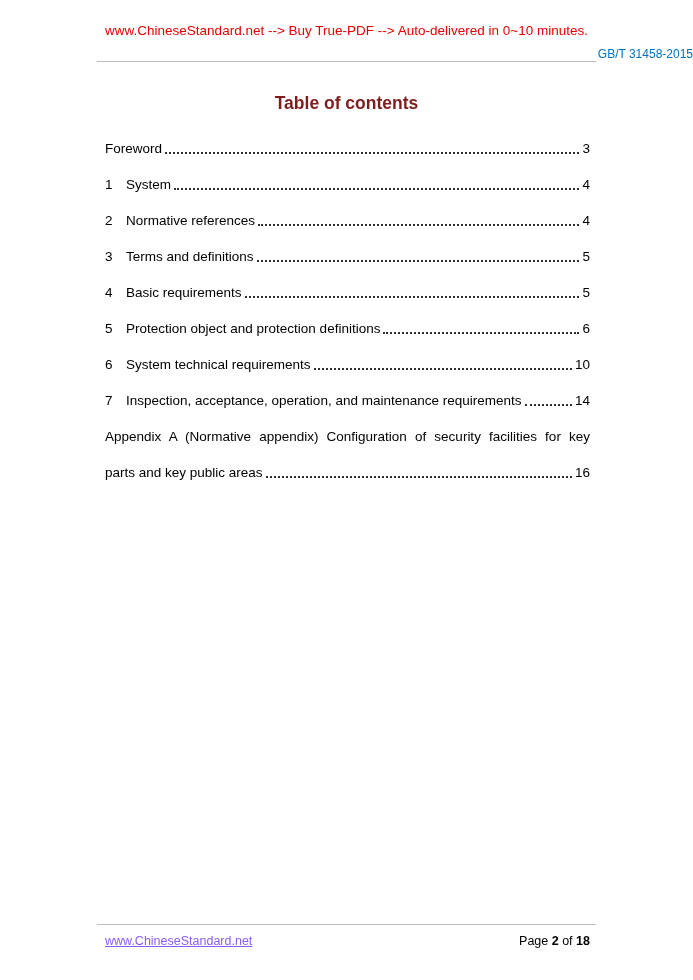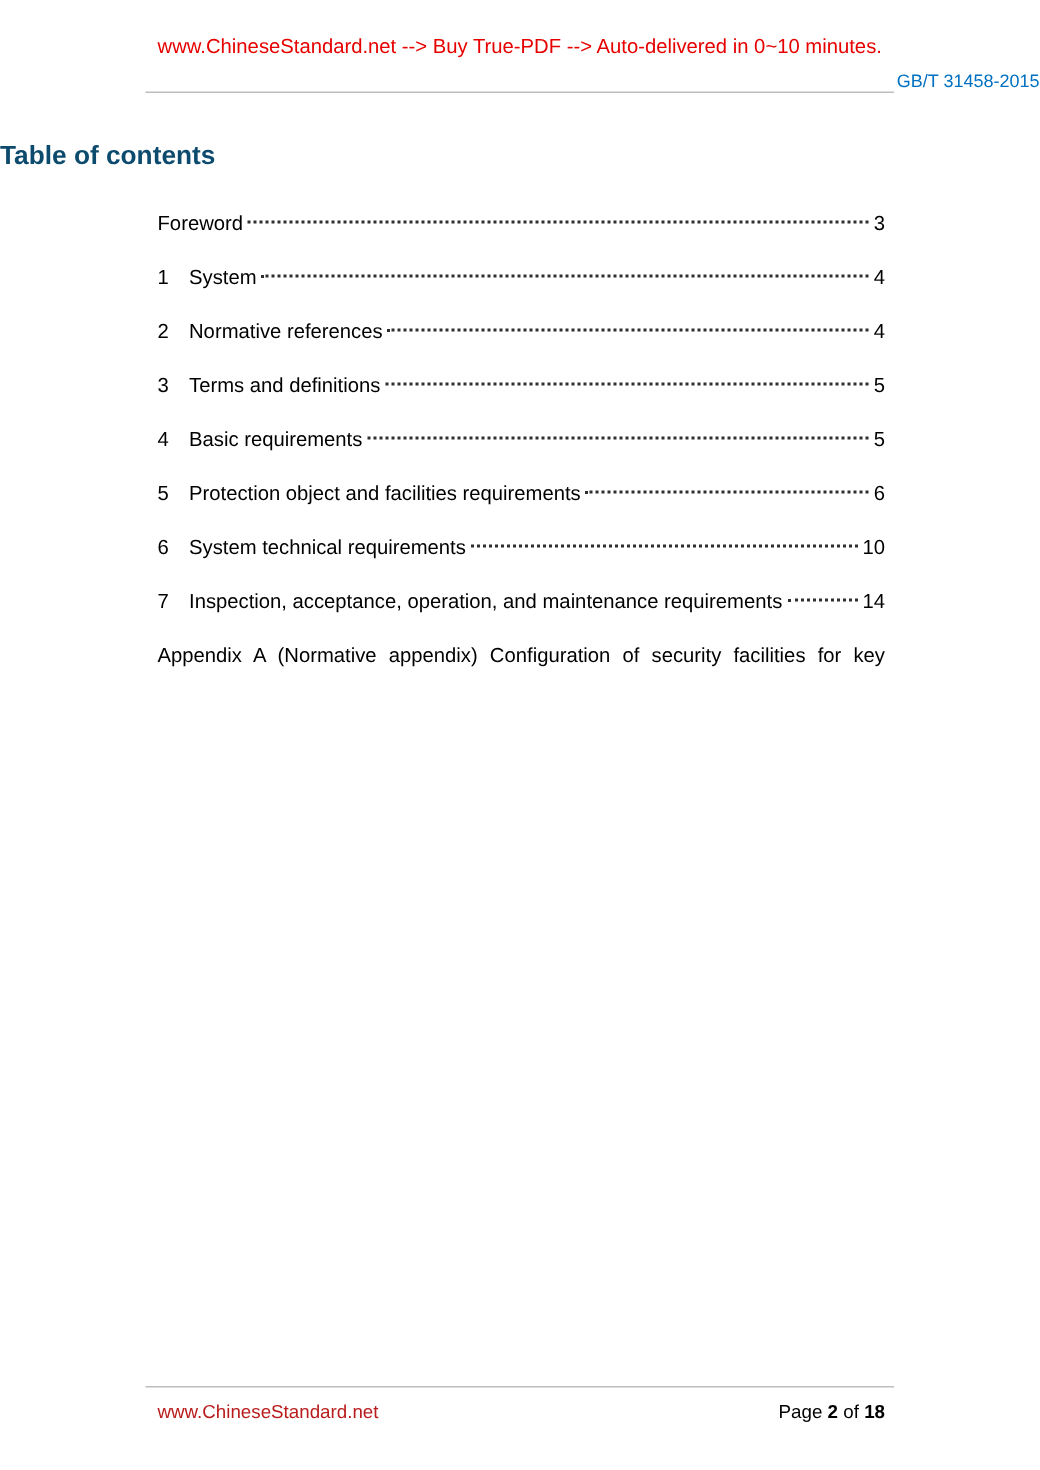--- a/index.html
+++ b/index.html
@@ -31,35 +31,35 @@
   hr.rule {
     border: none;
     border-top: 1px solid #bdbdbd;
     margin: 0 97px;
   }
   .top-rule { margin-top: 8px; }
 
   
   .toc-title {
     margin-top: 31px;
-    text-align: left;
+    text-align: center;
     font-size: 17.5px;
     font-weight: bold;
-    color: #0c4a6e;
+    color: #7f1d1d;
   }
 
   
   .toc {
     margin: 27px 103px 0 105px;
     color: #000000;
     font-size: 13.5px;
   }
   .toc-entry {
     display: flex;
-    align-items: center;
+    align-items: flex-end;
     line-height: 16px;
     margin-bottom: 20px;
   }
   .toc-entry .num {
     flex: 0 0 21px;
     width: 21px;
   }
   .toc-entry .label {
     flex: 0 1 auto;
     white-space: nowrap;
@@ -89,21 +89,22 @@
   }
   .footer-row {
     display: flex;
     justify-content: space-between;
     align-items: baseline;
     margin: 9px 103px 0 105px;
     font-size: 12.5px;
     color: #000000;
   }
   .footer-link {
-    color: #b91c1c;
+    color: #8b5cf6;
+    text-decoration: underline;
     cursor: pointer;
   }
   .page-indicator b { font-weight: bold; }
 </style>
 </head>
 <body>
 
 <div class="page">
 
   <header>
@@ -145,21 +146,21 @@
 
     <div class="toc-entry">
       <span class="num">4</span>
       <span class="label">Basic requirements</span>
       <span class="leader"></span>
       <span class="pagenum">5</span>
     </div>
 
     <div class="toc-entry">
       <span class="num">5</span>
-      <span class="label">Protection object and facilities requirements</span>
+      <span class="label">Protection object and protection definitions</span>
       <span class="leader"></span>
       <span class="pagenum">6</span>
     </div>
 
     <div class="toc-entry">
       <span class="num">6</span>
       <span class="label">System technical requirements</span>
       <span class="leader"></span>
       <span class="pagenum">10</span>
     </div>
@@ -168,20 +169,25 @@
       <span class="num">7</span>
       <span class="label">Inspection, acceptance, operation, and maintenance requirements</span>
       <span class="leader"></span>
       <span class="pagenum">14</span>
     </div>
 
     <div class="toc-entry toc-entry--justify">
       <span class="label">Appendix A (Normative appendix) Configuration of security facilities for key</span>
     </div>
 
+    <div class="toc-entry">
+      <span class="label">parts and key public areas</span>
+      <span class="leader"></span>
+      <span class="pagenum">16</span>
+    </div>
 
   </nav>
 
   <footer class="footer">
     <hr class="rule">
     <div class="footer-row">
       <span class="footer-link">www.ChineseStandard.net</span>
       <span class="page-indicator">
         <span>Page</span>
         <b>2</b>

